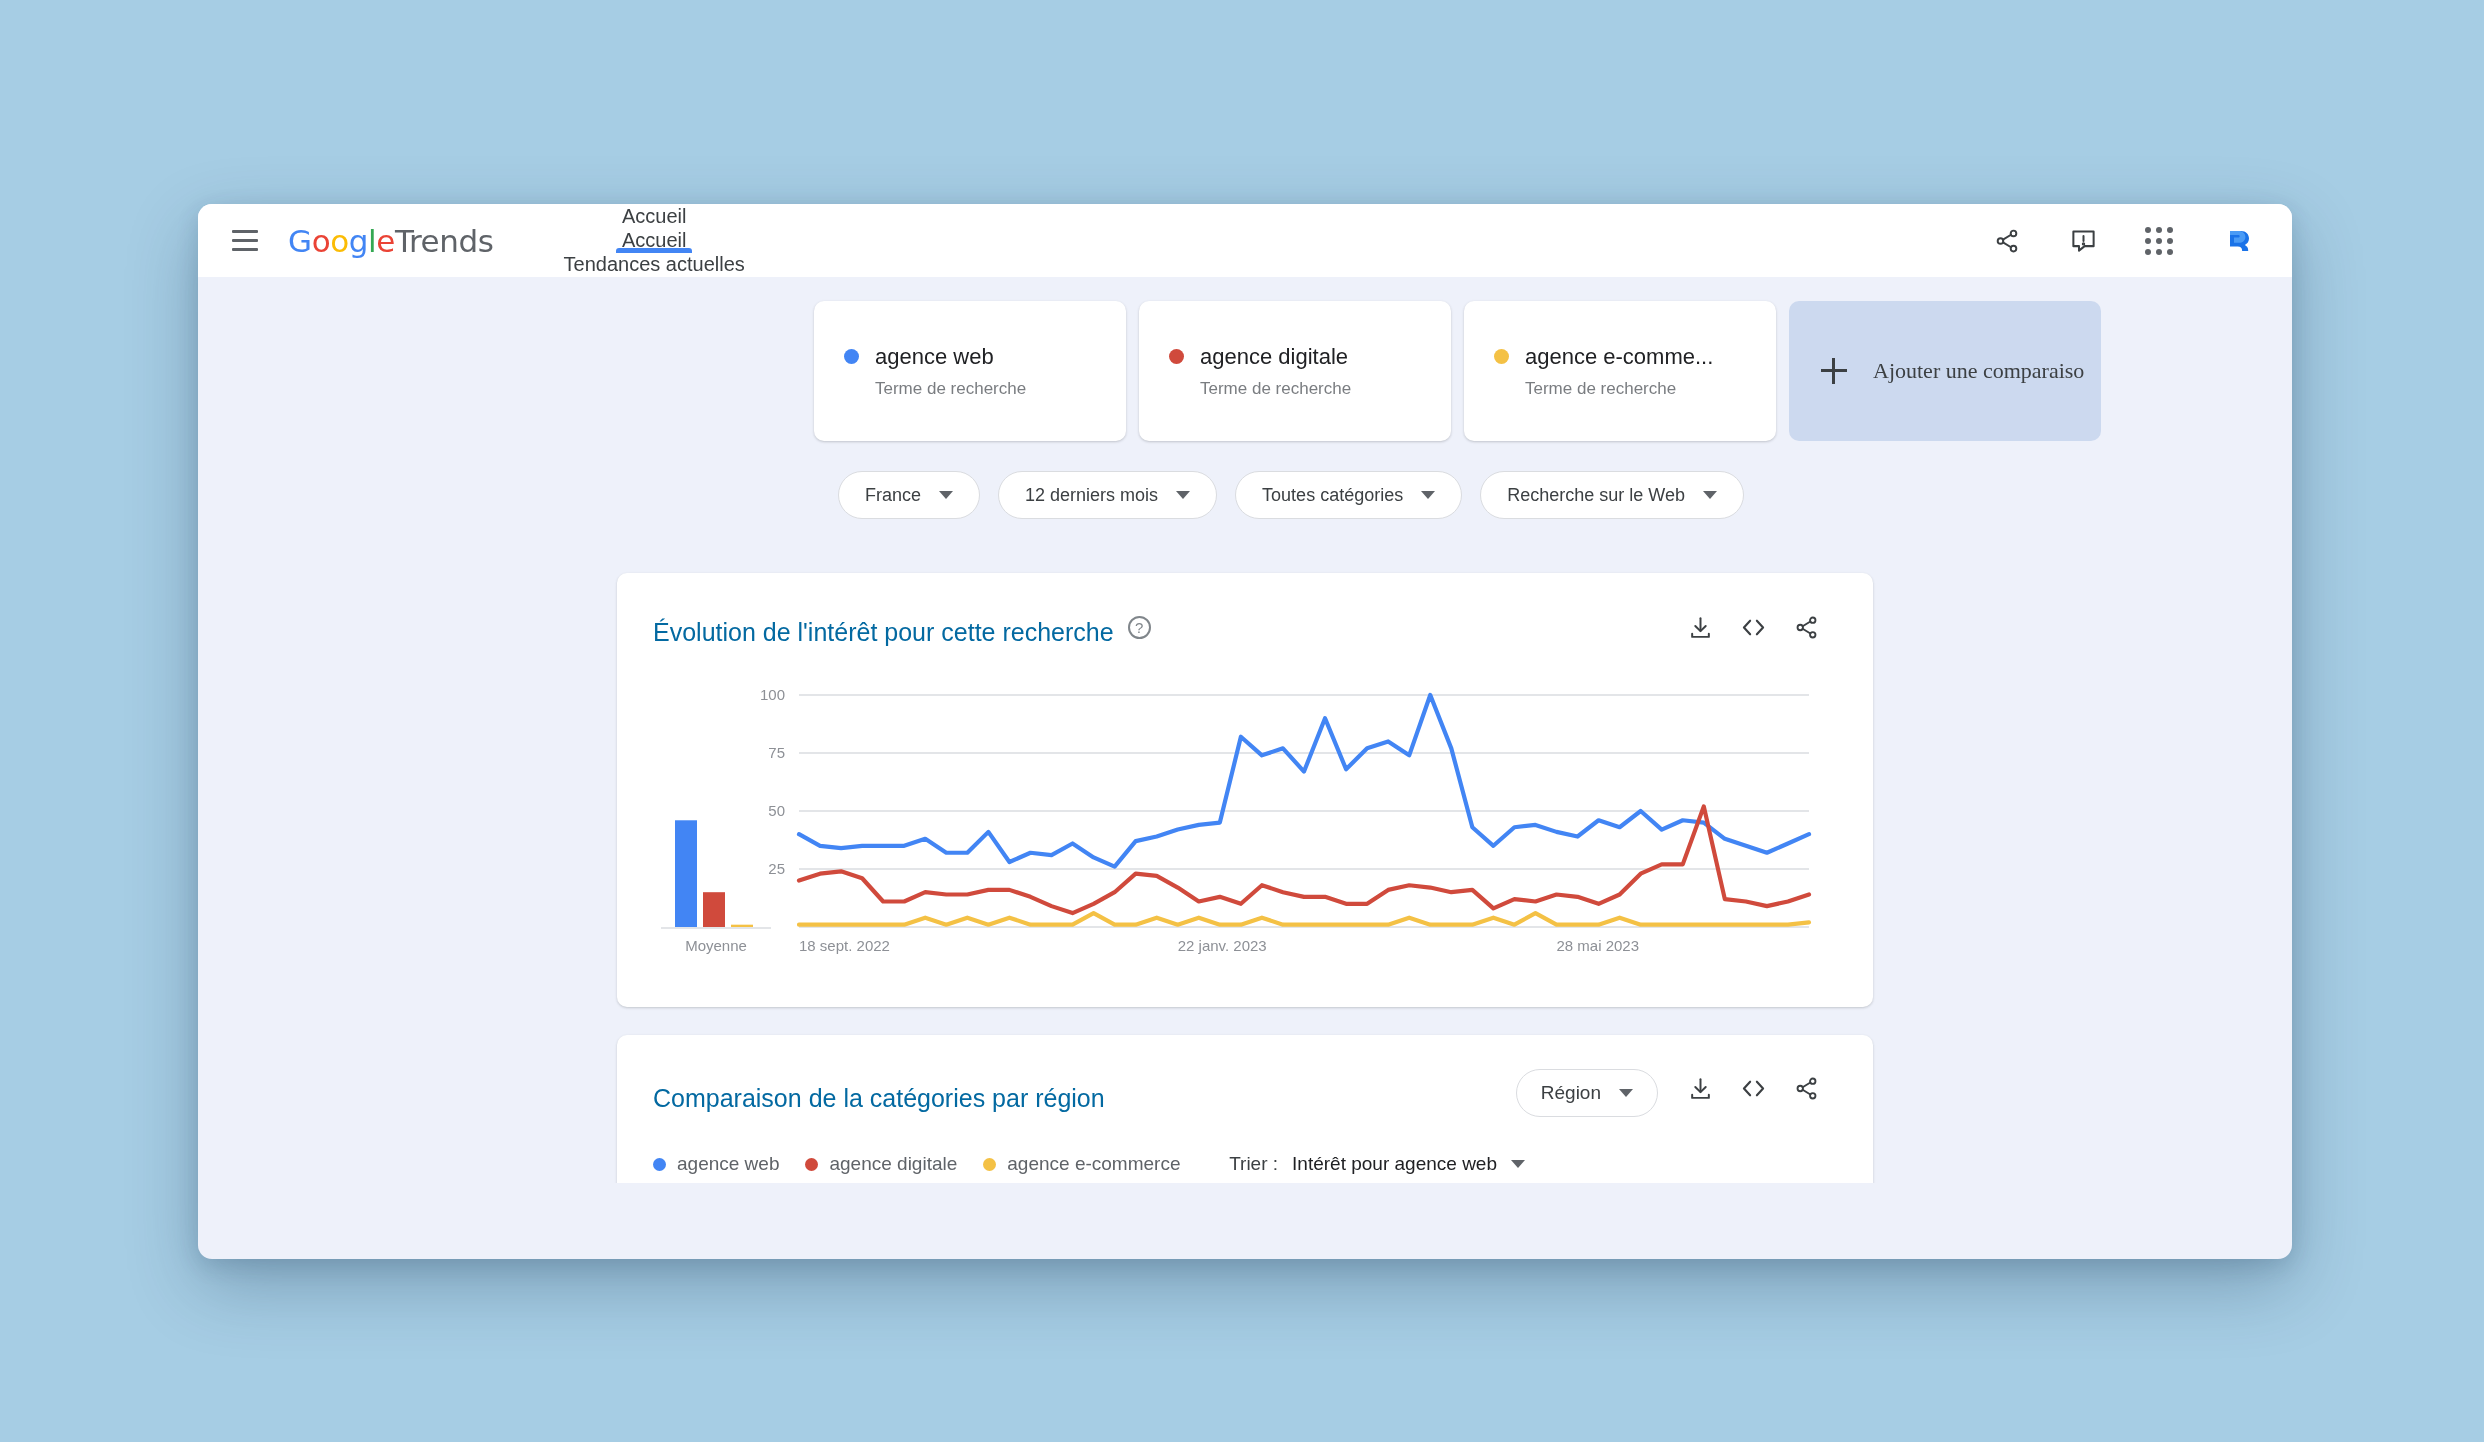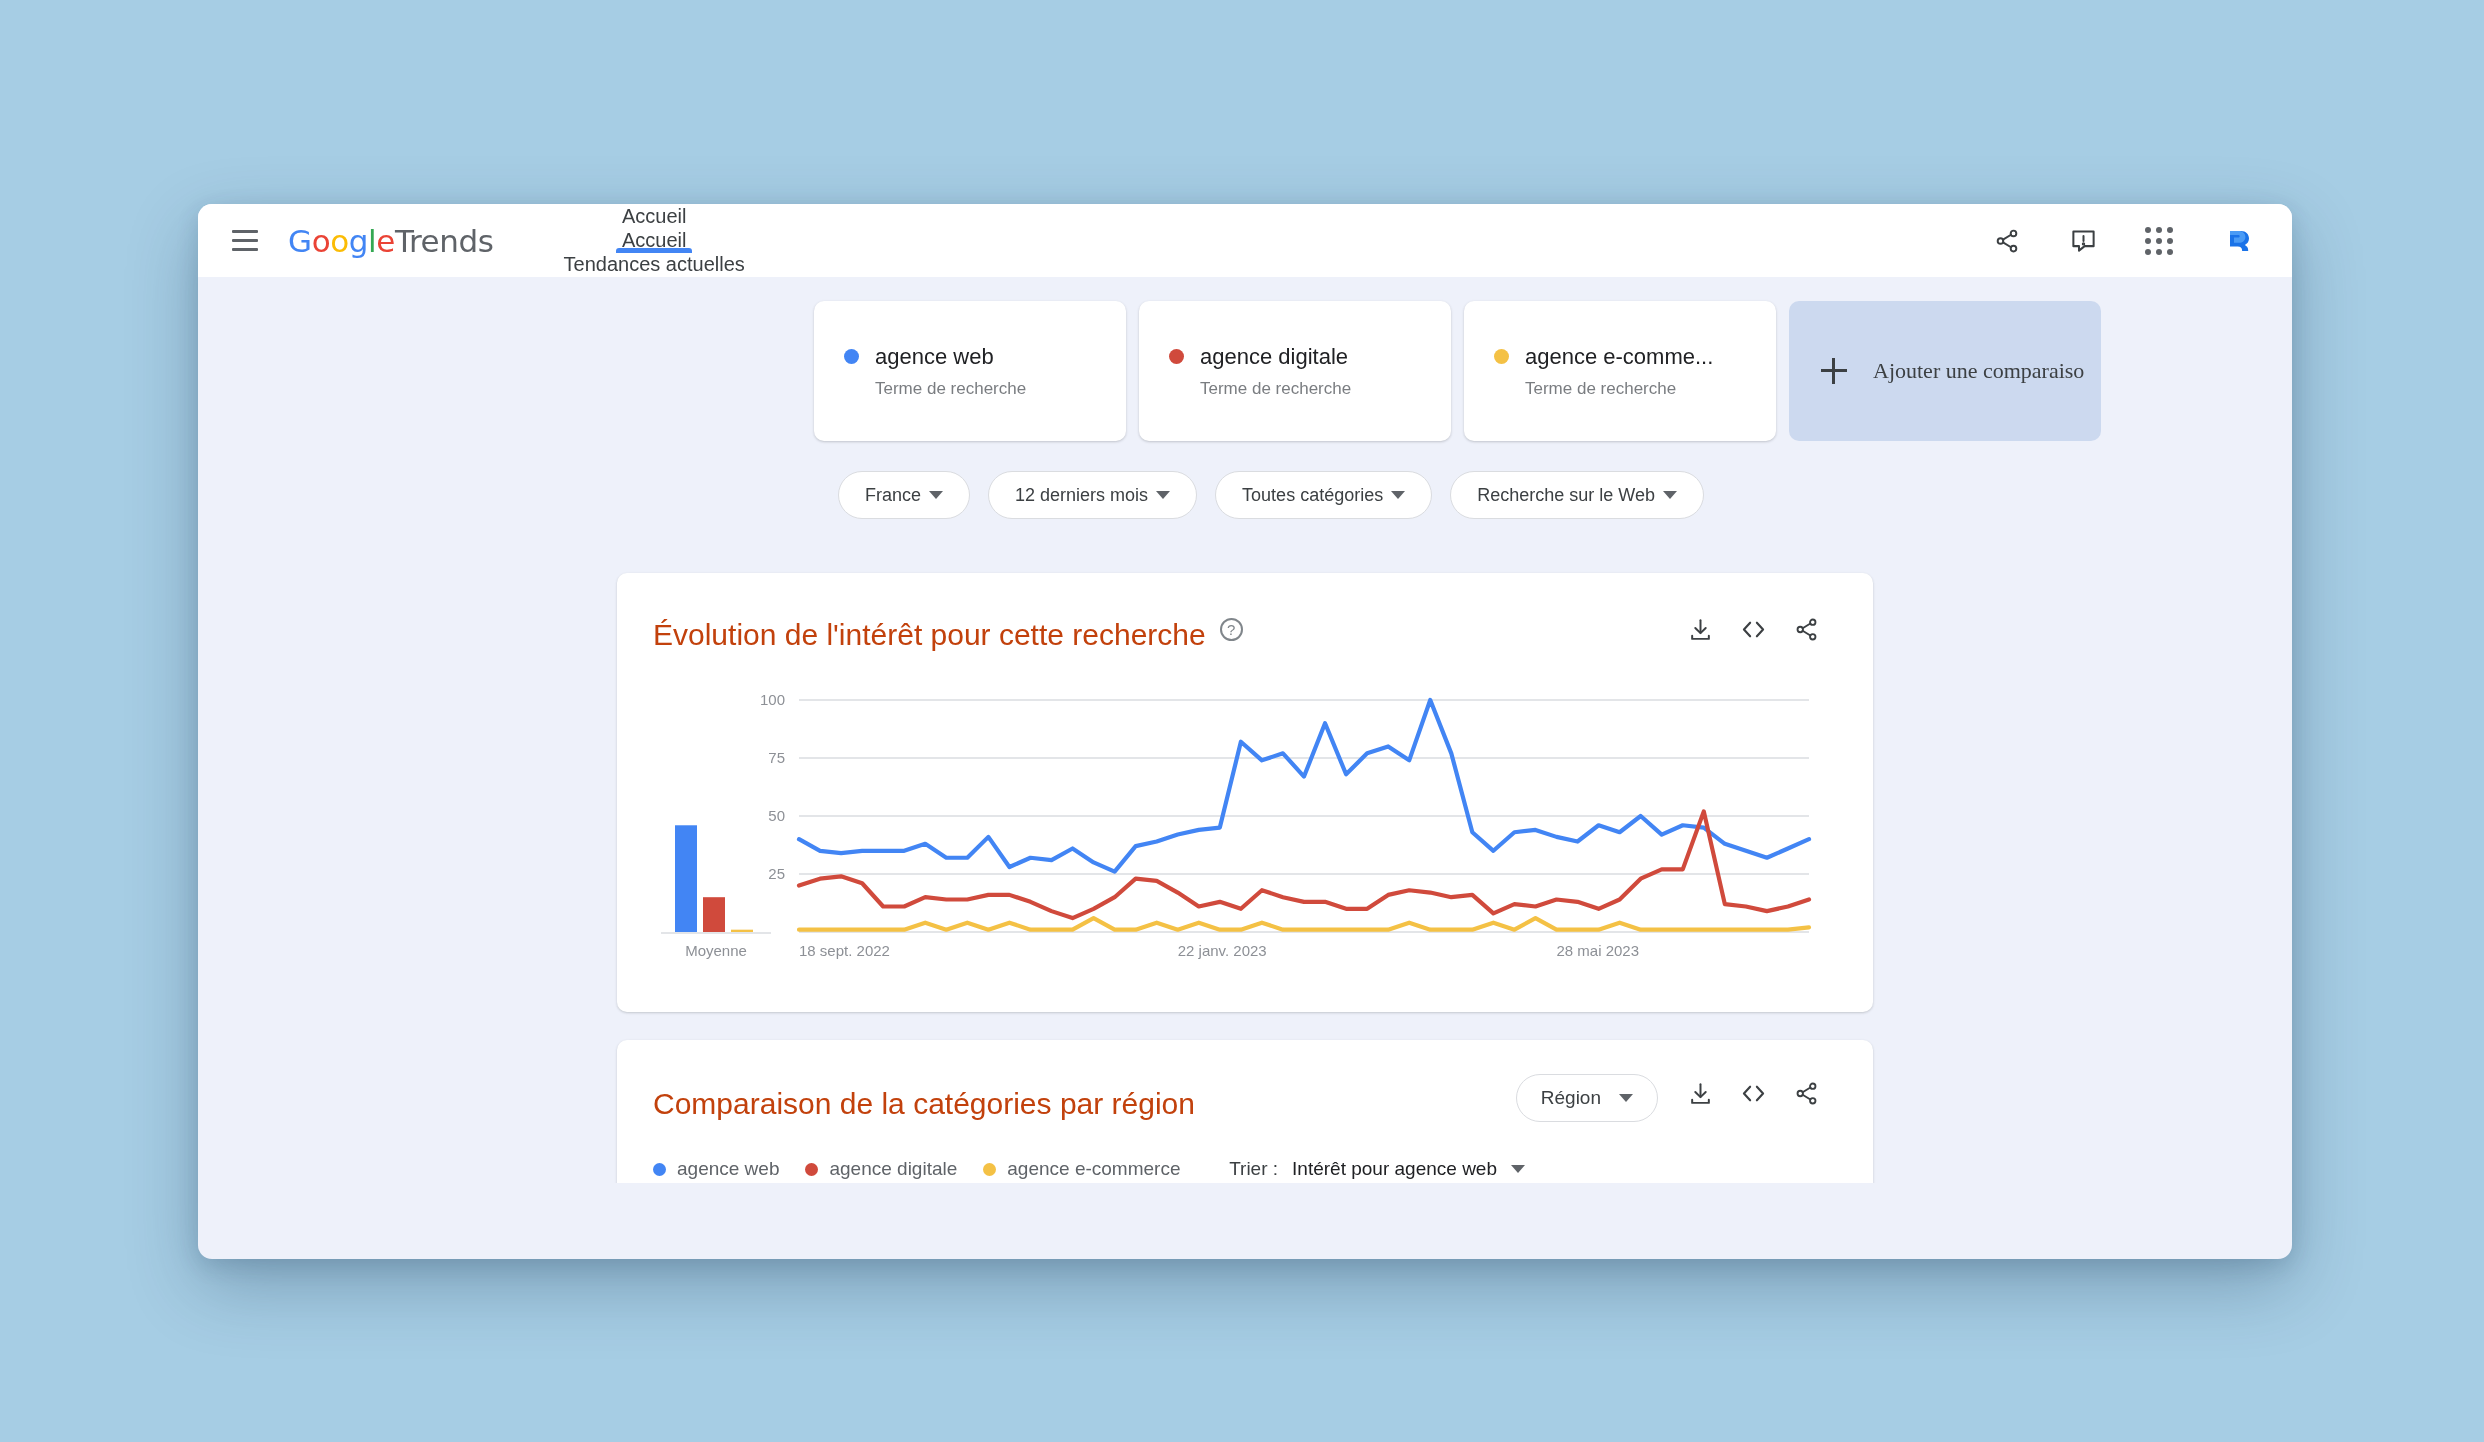--- a/index.html
+++ b/index.html
@@ -152,21 +152,21 @@
     padding: 30px 0 34px 0;
   }
   .filters-row { display: flex; gap: 18px; padding-left: 640px; }
   .chip {
     height: 48px;
     background: #fff;
     border: 1px solid #dadce0;
     border-radius: 26px;
     display: inline-flex;
     align-items: center;
-    gap: 8px;
+    gap: 18px;
     padding: 0 26px;
     font-size: 18px;
     color: #3c4043;
     white-space: nowrap;
     cursor: pointer;
   }
   .caret {
     width: 0; height: 0;
     border-left: 7px solid transparent;
     border-right: 7px solid transparent;
@@ -186,21 +186,21 @@
     margin: 0 auto 28px auto;
     background: #fff;
     border-radius: 10px;
     box-shadow: 0 1px 3px rgba(60,64,67,.14), 0 1px 2px rgba(60,64,67,.10);
   }
   .card-head {
     display: flex;
     align-items: center;
     padding: 34px 48px 0 36px;
   }
-  .card-title { font-size: 30px; color: #c2410c; white-space: nowrap; margin-top: 11px; }
+  .card-title { font-size: 25px; color: #0369a1; white-space: nowrap; margin-top: 11px; }
   .help-icon {
     width: 23px; height: 23px; margin-left: 14px;
     border: 2px solid #80868b; border-radius: 50%;
     color: #80868b; font-size: 15px; line-height: 19px;
     text-align: center; cursor: pointer; flex: none;
   }
   .head-actions { margin-left: auto; display: flex; align-items: flex-start; gap: 15px; }
   .region-chip {
     height: 48px; border: 1px solid #dadce0; border-radius: 26px;
     display: inline-flex; align-items: center; gap: 18px;

